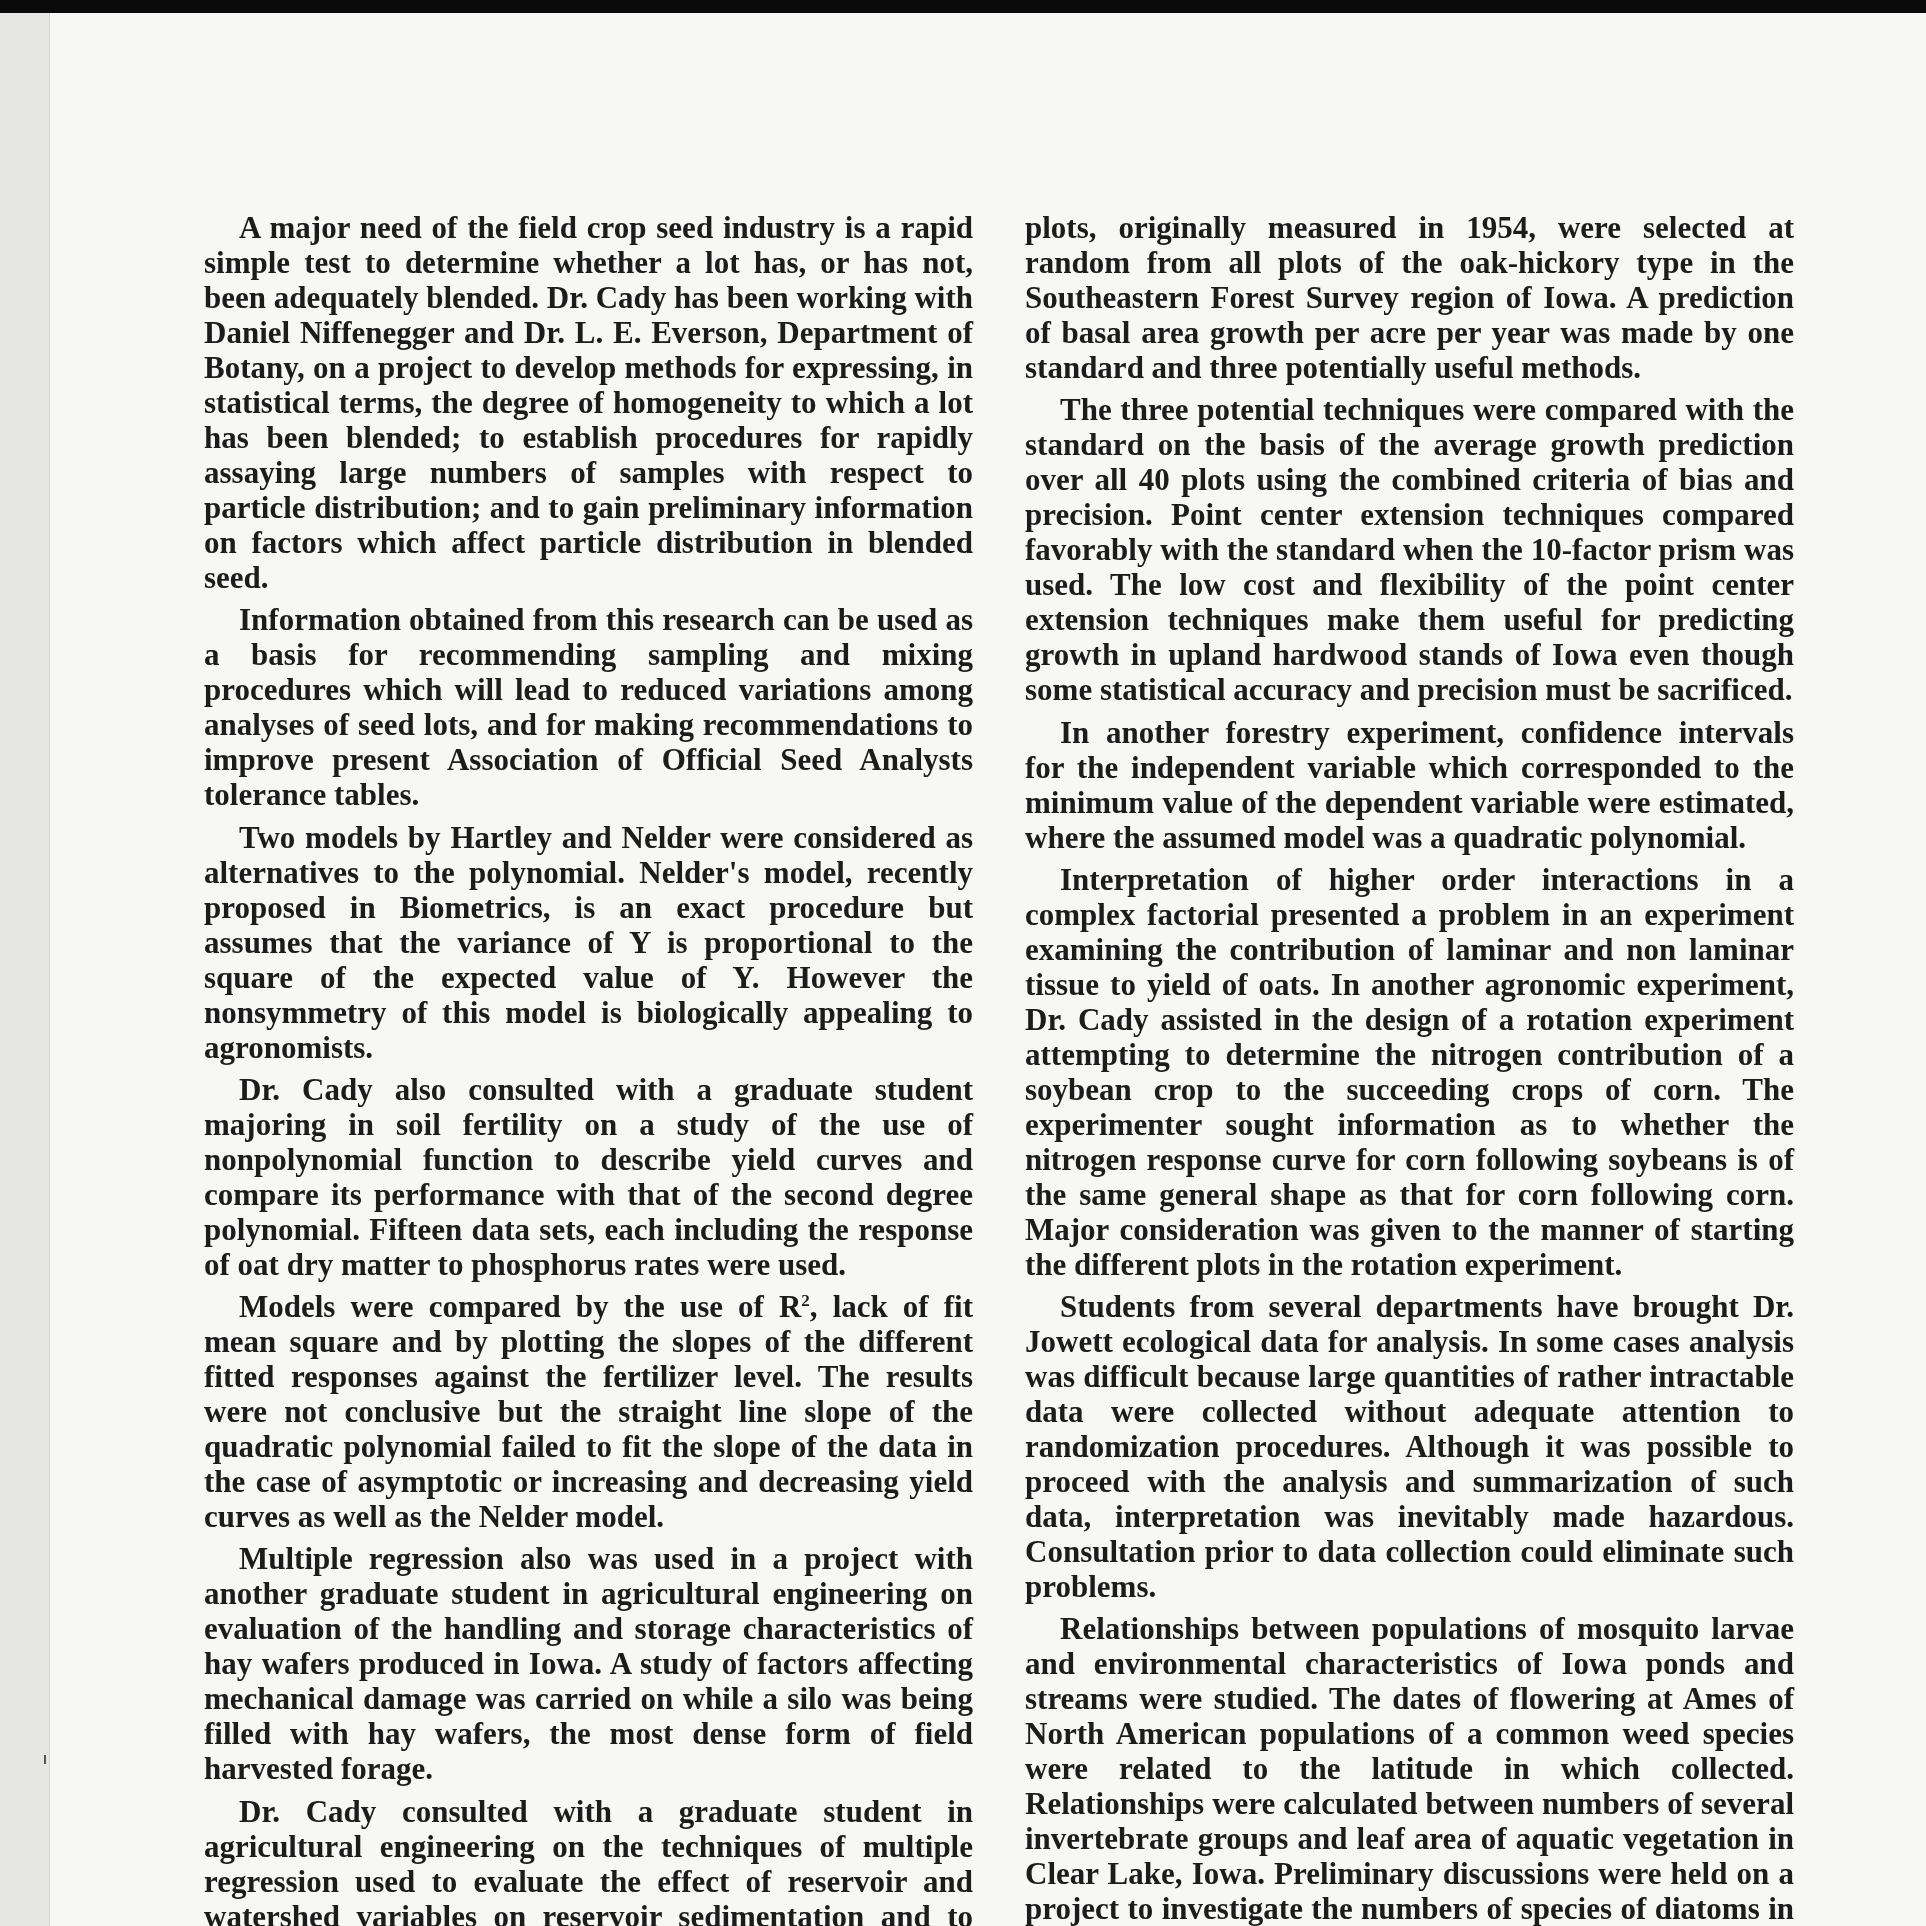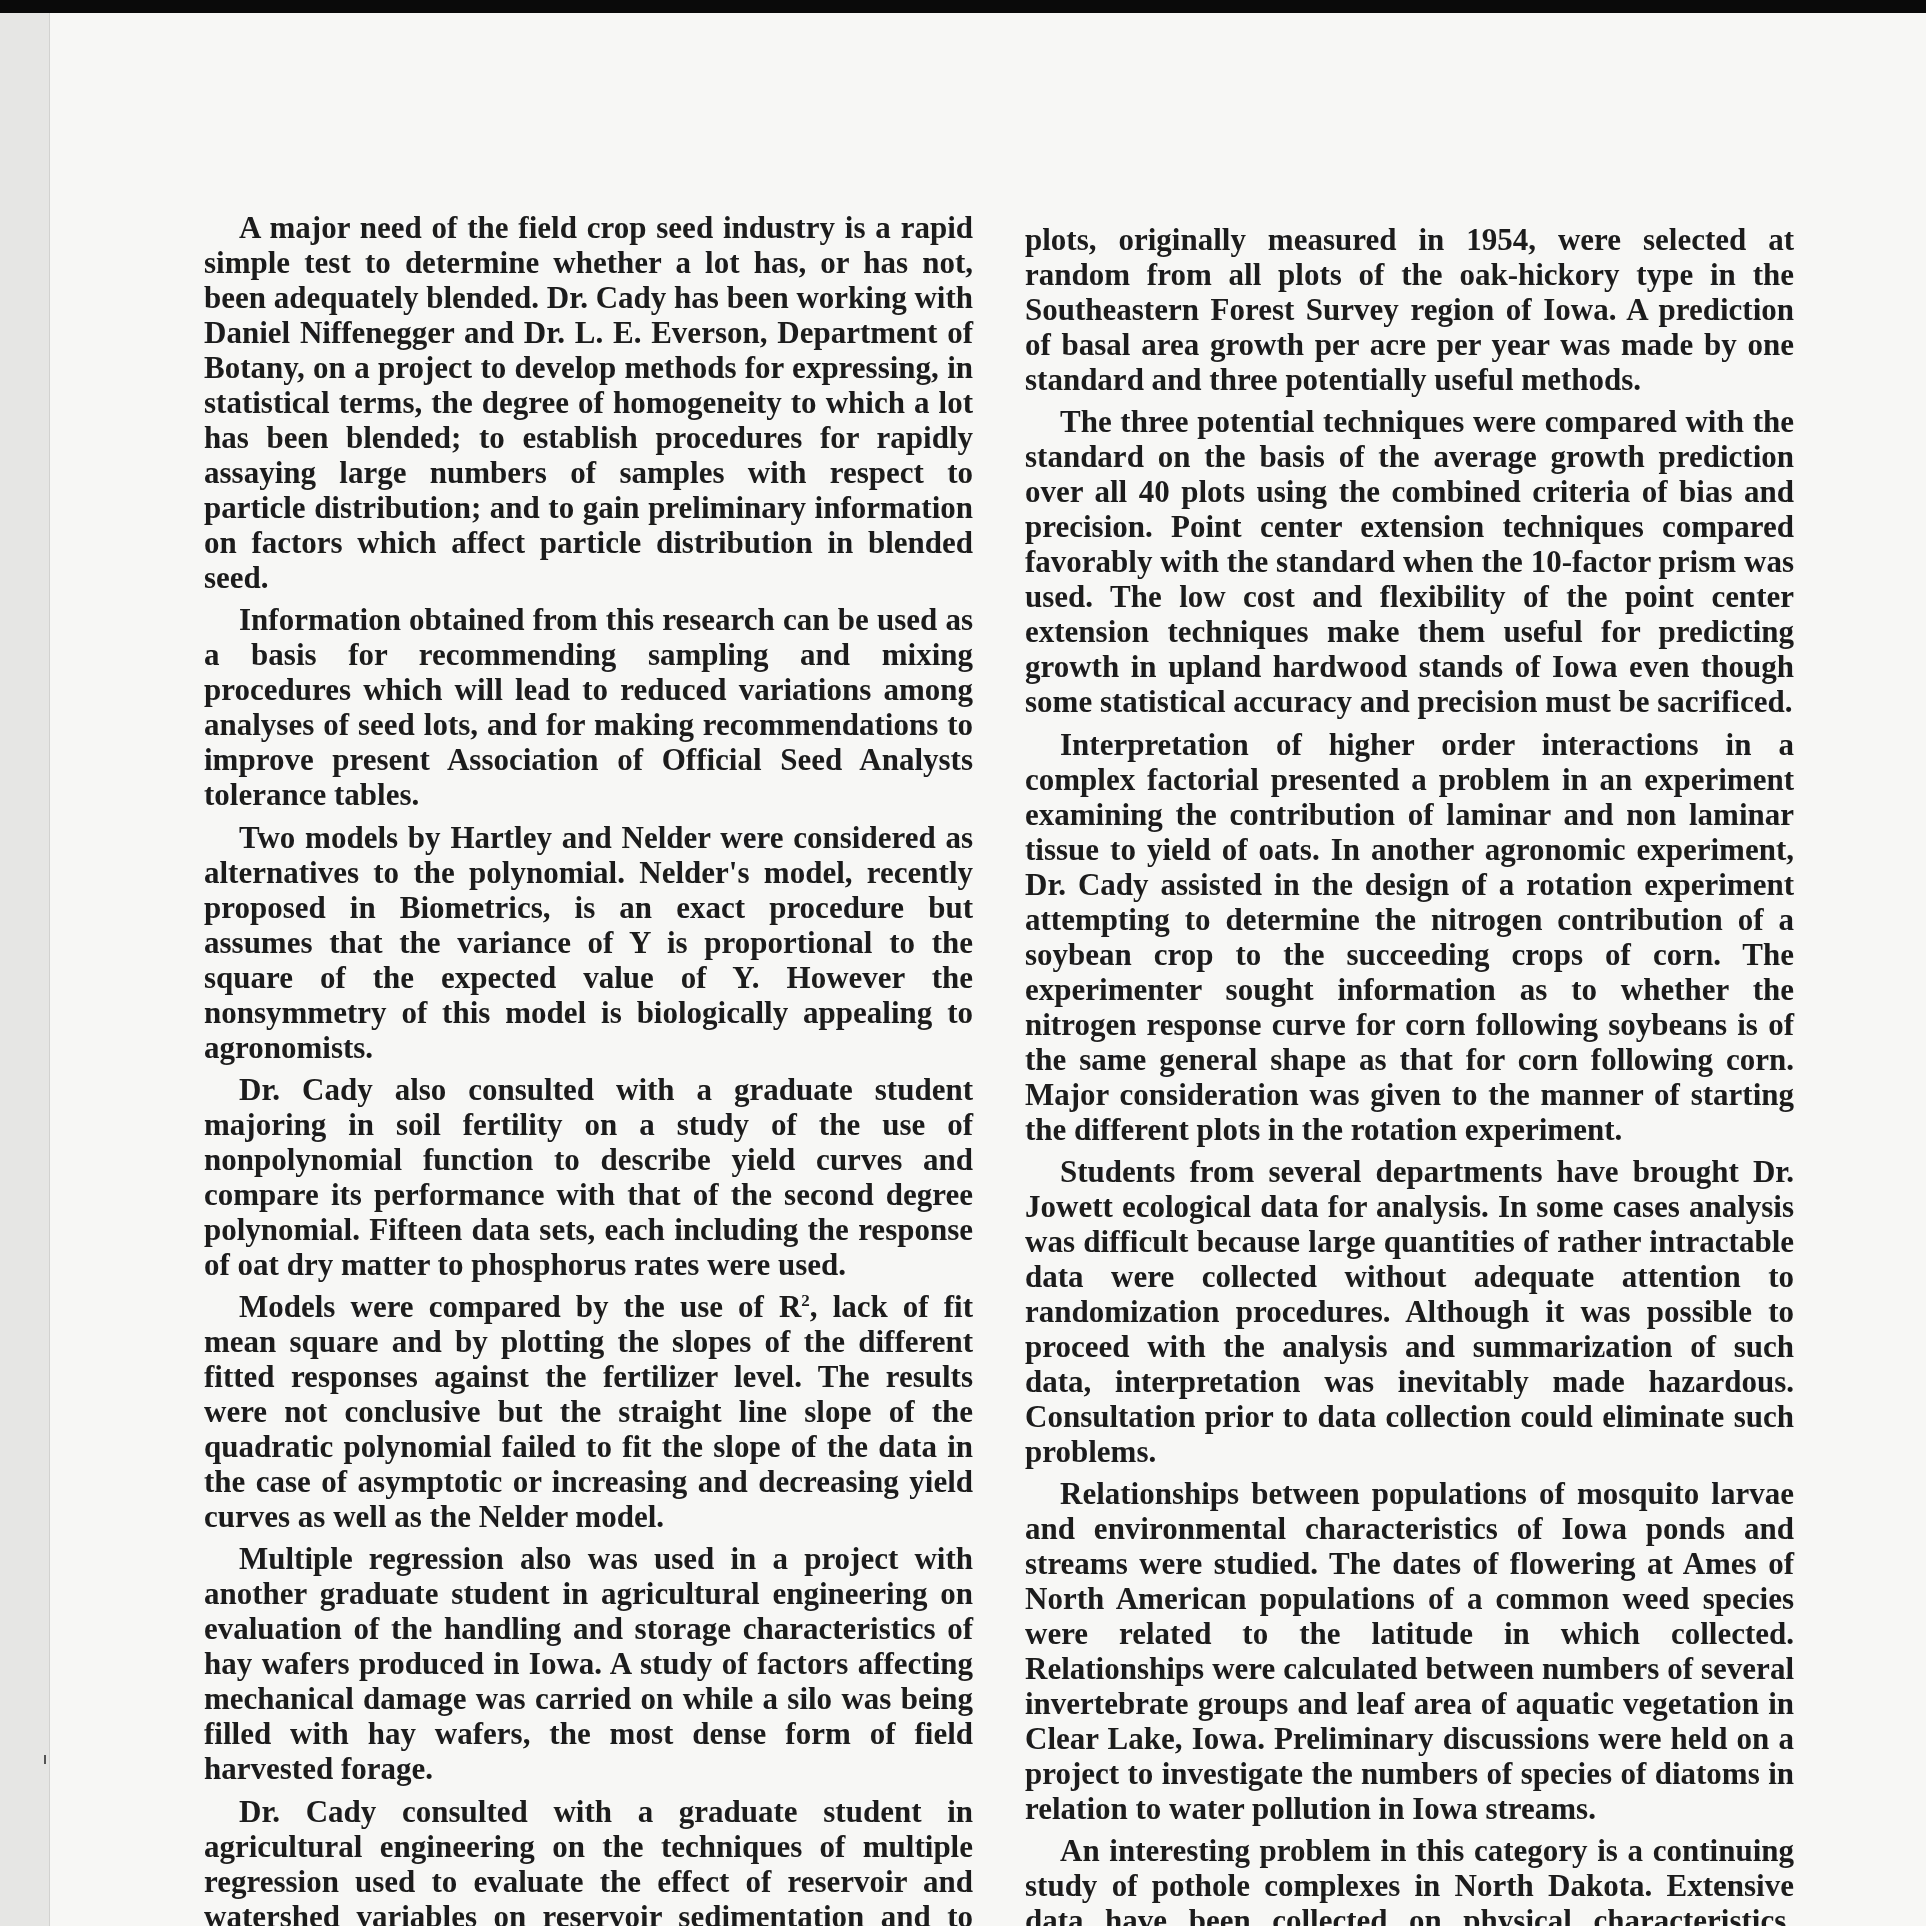--- a/index.html
+++ b/index.html
@@ -13,21 +13,21 @@
   .binding-strip { position: absolute; left: 0; top: 13px; width: 49px; height: 2529px; background: #e6e6e4; border-right: 1.2px solid #d2d2d0; }
   .page { position: absolute; left: 50px; top: 13px; width: 1914px; height: 2529px; background: #f7f7f5; }
   .column {
     position: absolute; top: 210px; width: 769px;
     font-size: 31px; line-height: 35px;
     text-align: justify; hyphens: manual;
   }
   .col-left { left: 204px; }
   .col-right { left: 1025px; }
   .column p { margin: 0 0 7.3px 0; text-indent: 35px; font-weight: bold; }
-  .column p.cont { text-indent: 0; margin-top: 12px; }
+  .column p.cont { text-indent: 0; }
   sup { font-size: 55%; line-height: 0; vertical-align: super; }
   .margin-mark { position: absolute; left: 44px; top: 1755px; width: 2.3px; height: 8.5px; background: #555; }
 </style>
 </head>
 <body>
 
 <div class="top-bar"></div>
 <div class="binding-strip"></div>
 
 <div class="page"></div>
@@ -40,20 +40,21 @@
   <p><span>Models were compared by the use of R</span><sup>2</sup><span>, lack of fit mean square and by plotting the slopes of the different fitted responses against the fertilizer level. The results were not conclusive but the straight line slope of the quadratic polynomial failed to fit the slope of the data in the case of asymptotic or increasing and decreasing yield curves as well as the Nelder model.</span></p>
   <p>Multiple regression also was used in a project with another graduate student in agricultural engineering on evaluation of the handling and storage characteristics of hay wafers produced in Iowa. A study of factors affecting mechanical damage was carried on while a silo was being filled with hay wafers, the most dense form of field harvested forage.</p>
   <p>Dr. Cady consulted with a graduate student in agricultural engineering on the techniques of multiple regression used to evaluate the effect of reservoir and watershed variables on reservoir sedimentation and to develop equations for prediction of sediment deposition in reservoirs in the Missouri Basin loess hills area.</p>
   <p>With the computer, different nonorthogonal models involving interactions were run and it was found that a main effect model would adequately describe the data and consequently provide an estimate of the percent fines that will occur during the filling of a storage structure.</p>
 
 </div>
 
 <div class="column col-right">
   <p class="cont">plots, originally measured in 1954, were selected at random from all plots of the oak-hickory type in the Southeastern Forest Survey region of Iowa. A prediction of basal area growth per acre per year was made by one standard and three potentially useful methods.</p>
   <p>The three potential techniques were compared with the standard on the basis of the average growth prediction over all 40 plots using the combined criteria of bias and precision. Point center extension techniques compared favorably with the standard when the 10-factor prism was used. The low cost and flexibility of the point center extension techniques make them useful for predicting growth in upland hardwood stands of Iowa even though some statistical accuracy and precision must be sacrificed.</p>
+  <p>In another forestry experiment, confidence intervals for the independent variable which corresponded to the minimum value of the dependent variable were estimated, where the assumed model was a quadratic polynomial.</p>
   <p>Interpretation of higher order interactions in a complex factorial presented a problem in an experiment examining the contribution of laminar and non laminar tissue to yield of oats. In another agronomic experiment, Dr. Cady assisted in the design of a rotation experiment attempting to determine the nitrogen contribution of a soybean crop to the succeeding crops of corn. The experimenter sought information as to whether the nitrogen response curve for corn following soybeans is of the same general shape as that for corn following corn. Major consideration was given to the manner of starting the different plots in the rotation experiment.</p>
   <p>Students from several departments have brought Dr. Jowett ecological data for analysis. In some cases analysis was difficult because large quantities of rather intractable data were collected without adequate attention to randomization procedures. Although it was possible to proceed with the analysis and summarization of such data, interpretation was inevitably made hazardous. Consultation prior to data collection could eliminate such problems.</p>
   <p>Relationships between populations of mosquito larvae and environmental characteristics of Iowa ponds and streams were studied. The dates of flowering at Ames of North American populations of a common weed species were related to the latitude in which collected. Relationships were calculated between numbers of several invertebrate groups and leaf area of aquatic vegetation in Clear Lake, Iowa. Preliminary discussions were held on a project to investigate the numbers of species of diatoms in relation to water pollution in Iowa streams.</p>
   <p>An interesting problem in this category is a continuing study of pothole complexes in North Dakota. Extensive data have been collected on physical characteristics, chemical composition, density of plant species and wildfowl populations of 64 ponds. The interrelationships of all features of ecological interest are</p>
 </div>
 
 <div class="margin-mark"></div>
 
 
 </body></html>

